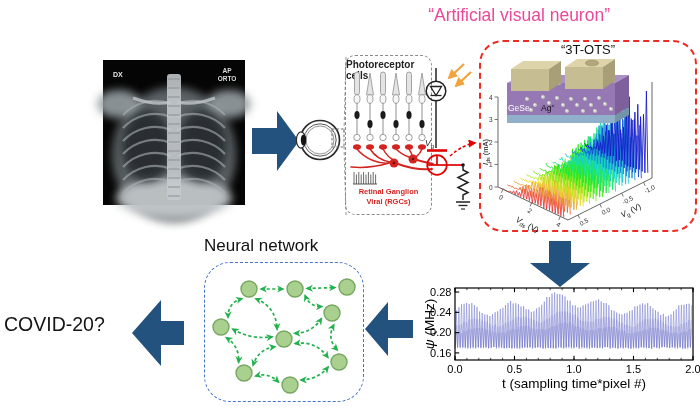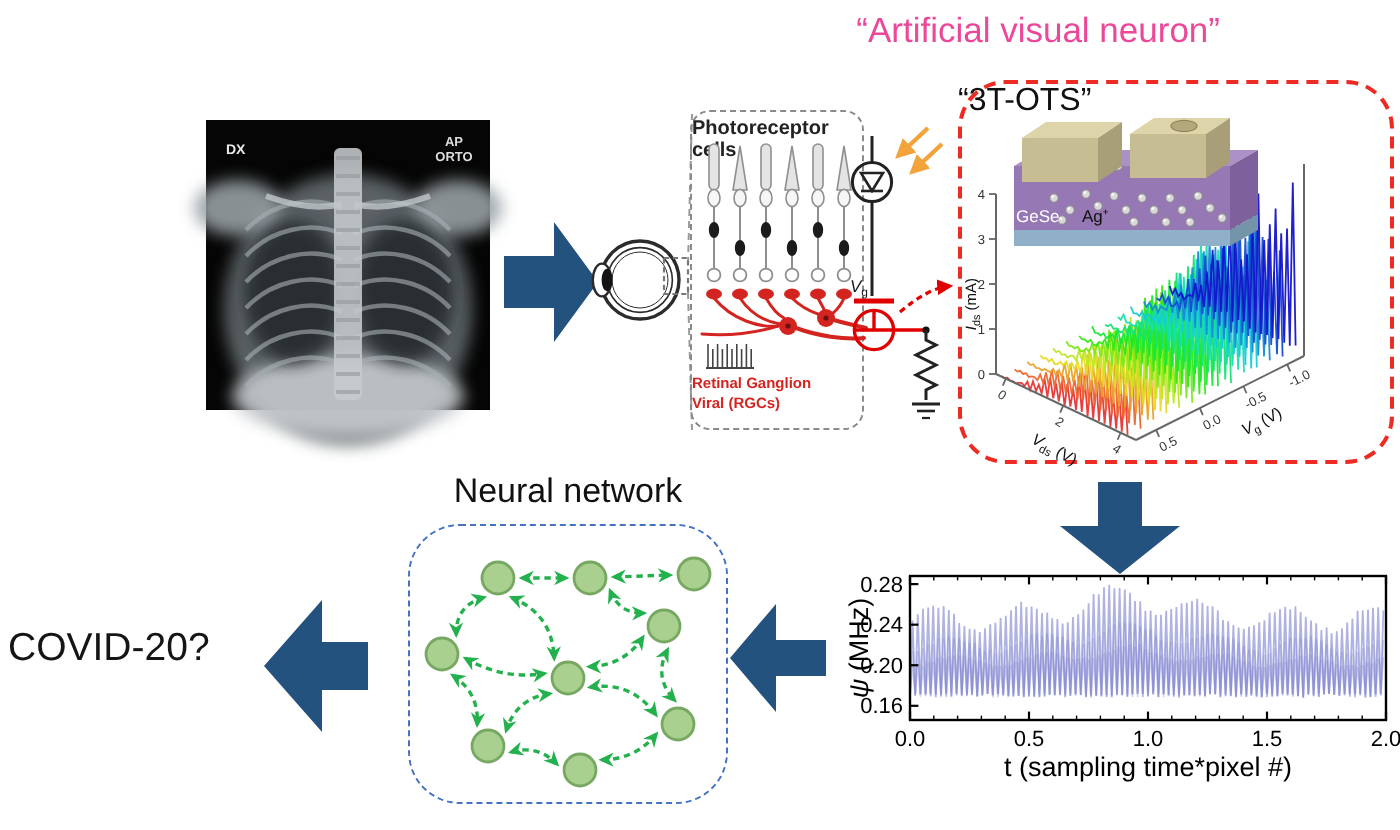--- a/index.html
+++ b/index.html
@@ -8,30 +8,30 @@
   #canvas{position:relative;width:700px;height:415px;background:#fff;overflow:hidden}
   #canvas svg{position:absolute;overflow:visible}
   text{font-family:"Liberation Sans",sans-serif}
   #main-title{position:absolute;left:348px;top:5px;width:262px;text-align:right;font-size:17.5px;color:#ec4899}
   #xray{left:103px;top:60px;width:142px;height:145px}
   #arrow1{left:252px;top:111px;width:47px;height:60px}
   #callout{left:290px;top:50px;width:70px;height:172px}
   #pr-box{position:absolute;left:345px;top:55px;width:87px;height:160px;border:1.6px dashed #8a8a8a;border-radius:10px}
   #pr-title{position:absolute;top:3px;width:100%;text-align:left;font-size:10px;font-weight:bold;color:#222}
   #pr-art{left:0;top:12px;width:87px;height:120px}
-  #rgc-label{position:absolute;top:131px;width:100%;text-align:left;font-size:7.5px;font-weight:bold;color:#d42420;line-height:1.3}
+  #rgc-label{position:absolute;top:131px;width:100%;text-align:center;font-size:7.5px;font-weight:bold;color:#d42420;line-height:1.3}
   #circuit{left:420px;top:55px;width:62px;height:165px}
   #ots-box{position:absolute;left:479px;top:40px;width:218px;height:192px;border:2.2px dashed #ee2b23;border-radius:24px}
-  #ots-title{position:absolute;left:479px;top:42px;width:218px;font-size:16px;color:#111}
+  #ots-title{position:absolute;left:479px;top:42px;width:218px;text-align:center;font-size:13px;color:#111}
   #iv3d{left:480px;top:74px;width:218px;height:160px}
   #device{left:497px;top:53px;width:148px;height:85px}
   #arrow2{left:530px;top:241px;width:60px;height:46px}
   #psi{left:424px;top:279px;width:276px;height:112px}
   #arrow3{left:365px;top:302px;width:48px;height:54px}
-  #nn-title{position:absolute;left:204px;top:236px;width:160px;text-align:center;font-size:17px;color:#111}
+  #nn-title{position:absolute;left:204px;top:236px;width:160px;font-size:17px;color:#111}
   #nn-box{position:absolute;left:204px;top:262px;width:160px;height:140px;border:1.7px dashed #4472c4;border-radius:26px}
   #nn-svg{left:0;top:0;width:160px;height:140px}
   #arrow4{left:132px;top:300px;width:52px;height:66px}
   #diagnosis{position:absolute;left:4px;top:310px;font-size:19.5px;color:#151515;line-height:1.5}
 </style>
 </head>
 <body>
 
 <div id="canvas">
 

